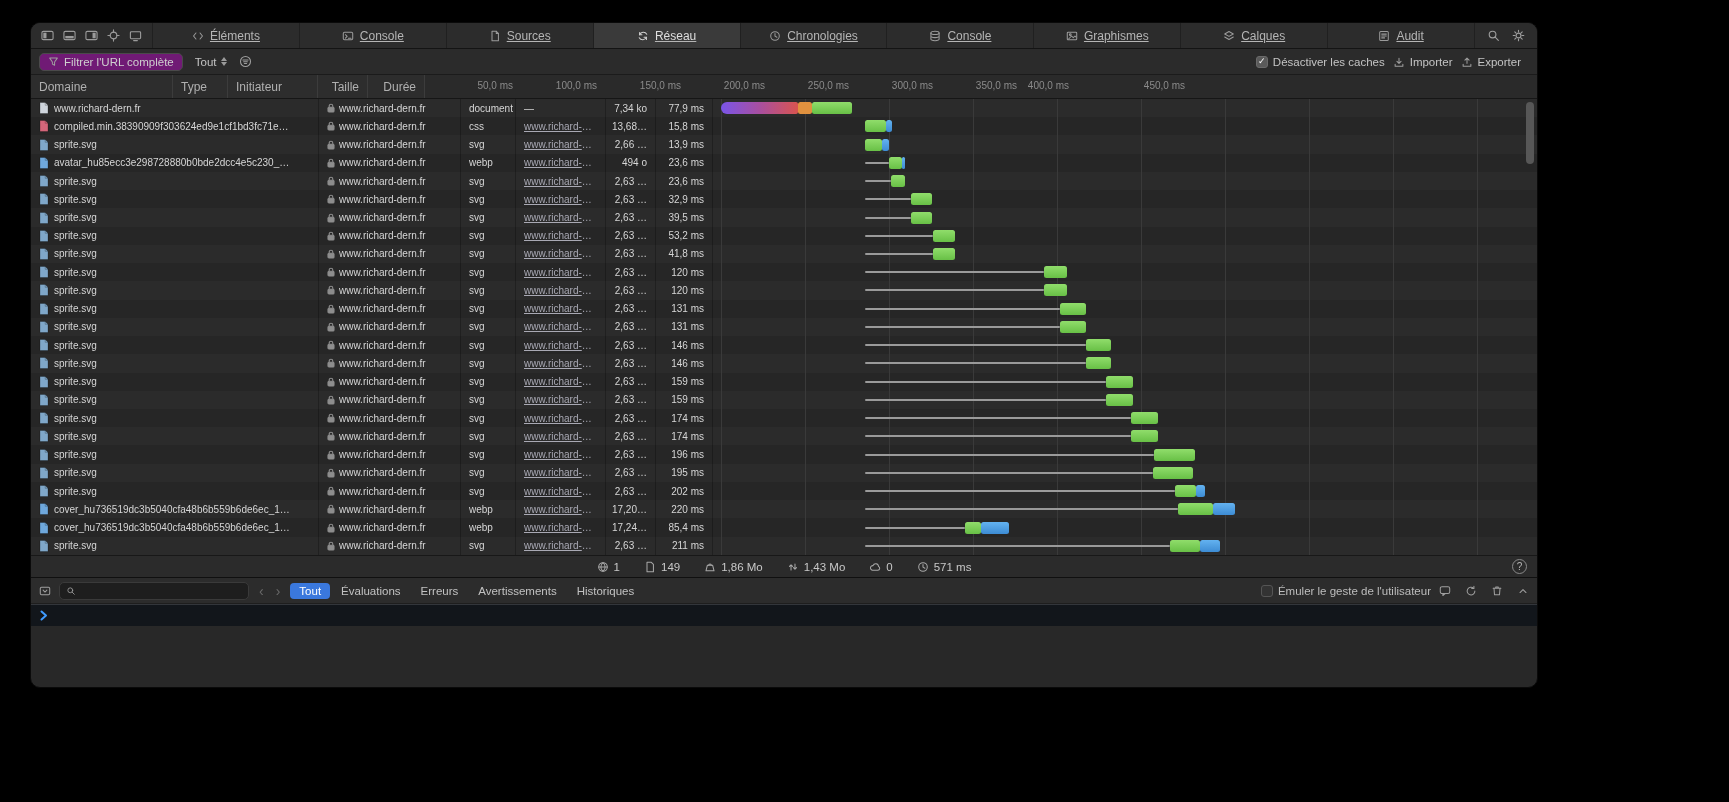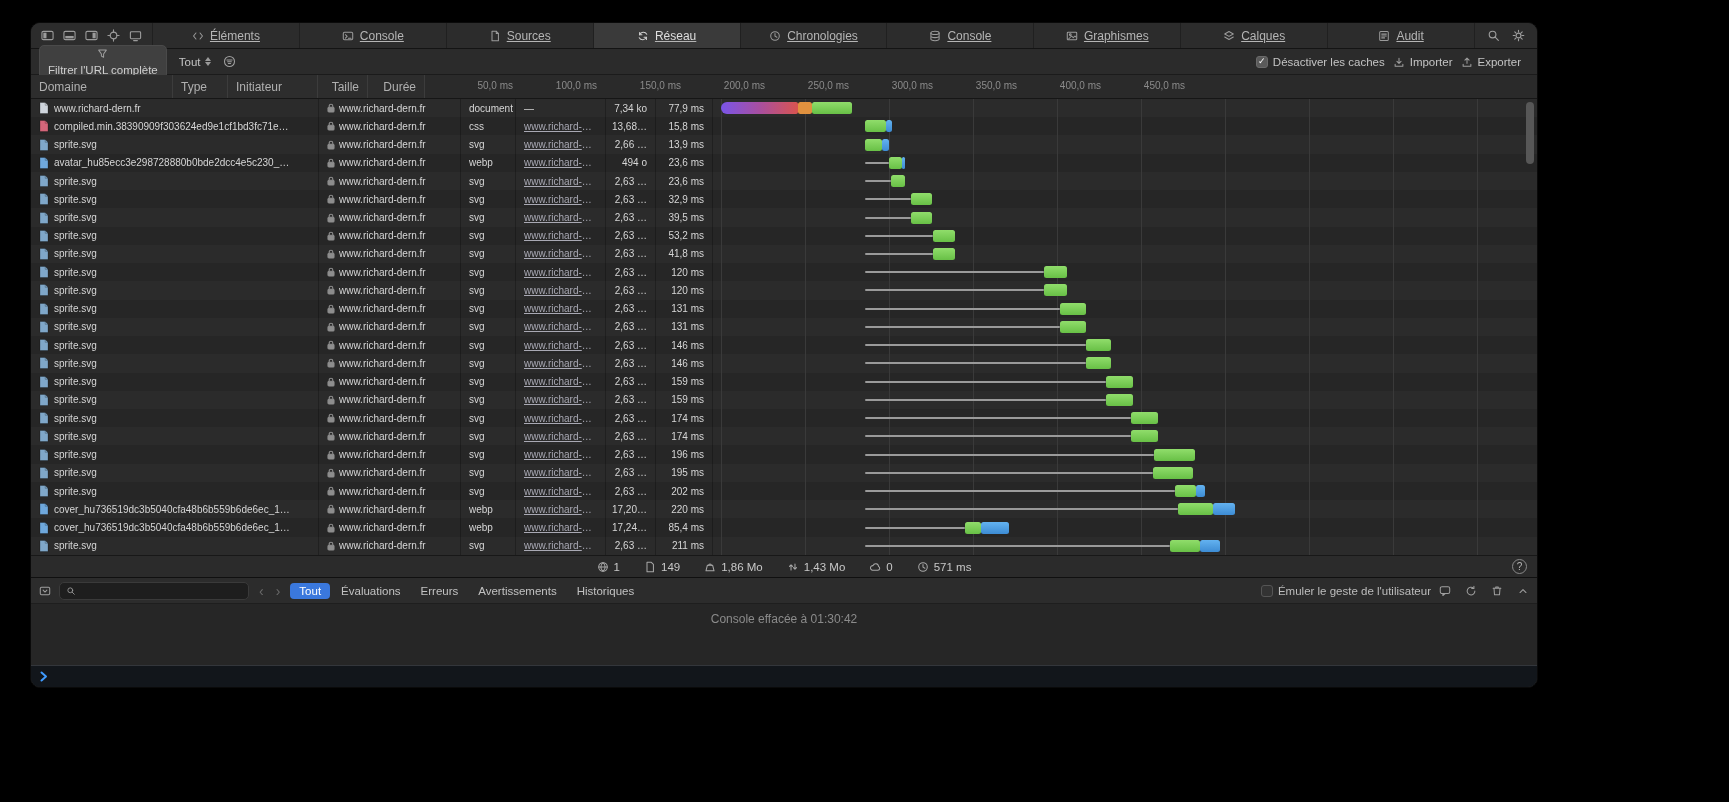--- a/index.html
+++ b/index.html
@@ -25,22 +25,22 @@
   .tab { flex:1; display:flex; align-items:center; justify-content:center; gap:6px;
     font-size:12px; border-left:1px solid #202020; cursor:default; }
   .tab.active { background:#3a3a3a; color:#dedede; }
   .tab .ticon { display:flex; color:#9b9b9b; }
   .tab.active .ticon { color:#cfcfcf; }
   .right-icons { display:flex; align-items:center; gap:12px; padding:0 12px; border-left:1px solid #202020; color:#9b9b9b; }
 
   
   .filterbar { height:26px; flex:none; background:#2b2b2b; border-bottom:1px solid #1b1b1b;
     display:flex; align-items:center; gap:8px; padding:0 8px; font-size:11.5px; color:#c4c4c4; }
-  .pill-btn { background:#404040; border:1px solid #4a4a4a; border-radius:5px; padding:2px 8px;
-    display:flex; align-items:center; gap:5px; color:#cfcfcf;flex-direction:column; }
+  .pill-btn { background:#701a75; border:1px solid #4a4a4a; border-radius:5px; padding:2px 8px;
+    display:flex; align-items:center; gap:5px; color:#cfcfcf; }
   .scope { display:flex; align-items:center; gap:4px; padding:2px 4px; }
   .updown { display:flex; flex-direction:column; gap:1px; }
   .updown i { display:block; width:0; height:0; border-left:3px solid transparent; border-right:3px solid transparent; }
   .updown i.u { border-bottom:4px solid #9a9a9a; }
   .updown i.d { border-top:4px solid #9a9a9a; }
   .spacer { flex:1; }
   .chk { width:12px; height:12px; border-radius:3px; background:#5a5a5a; border:1px solid #6a6a6a;
     display:inline-flex; align-items:center; justify-content:center; color:#fff; font-size:9px; line-height:1; }
   .chk.off { background:#333; border-color:#555; color:transparent; }
   .bar-item { display:flex; align-items:center; gap:5px; }
@@ -299,21 +299,21 @@
     <div class="hcell c-size">Taille</div>
     <div class="hcell c-dur">Durée</div>
     <div class="tl-head">
         <div class="tick" style="left: 18px;">50,0 ms</div>
         <div class="tick" style="left: 102px;">100,0 ms</div>
         <div class="tick" style="left: 186px;">150,0 ms</div>
         <div class="tick" style="left: 270px;">200,0 ms</div>
         <div class="tick" style="left: 354px;">250,0 ms</div>
         <div class="tick" style="left: 438px;">300,0 ms</div>
         <div class="tick" style="left: 522px;">350,0 ms</div>
-        <div class="tick" style="left: 606px;">400,0 ms</div>
+        <div class="tick" style="left: 574px;">400,0 ms</div>
         <div class="tick" style="left: 690px;">450,0 ms</div>
       </div>
   </div>
 
   <div class="rows">
       <div class="row">
         <div class="cell c-name">
           <span class="ficon">
             <svg width="10" height="12" viewBox="0 0 10 12">
               <path d="M1 .5h5.2L9 3.3v8.2H1z" fill="#cfd5dc" stroke="rgba(0,0,0,.4)" stroke-width=".6"></path>
@@ -1228,23 +1228,20 @@
           </svg>
         </span>
       <span class="icon-btn">
           <svg width="12" height="12" viewBox="0 0 14 14" fill="none" stroke="currentColor" stroke-width="1.2" stroke-linecap="round" stroke-linejoin="round">
             <path d="M3.5 8.8 7 5.3l3.5 3.5"></path>
           </svg>
         </span>
     </div>
   </div>
 
-  <div class="cbody">
-    <div class="cmsg">Console effacée à 01:30:42</div>
-  </div>
 
   <div class="promptrow">
     <span class="icon-btn">
         <svg width="8" height="11" viewBox="0 0 8 11" fill="none" stroke="#3f9bff" stroke-width="2" stroke-linecap="round" stroke-linejoin="round">
           <path d="M1.5 1.5 6 5.5 1.5 9.5"></path>
         </svg>
       </span>
   </div>
 
 </div>

